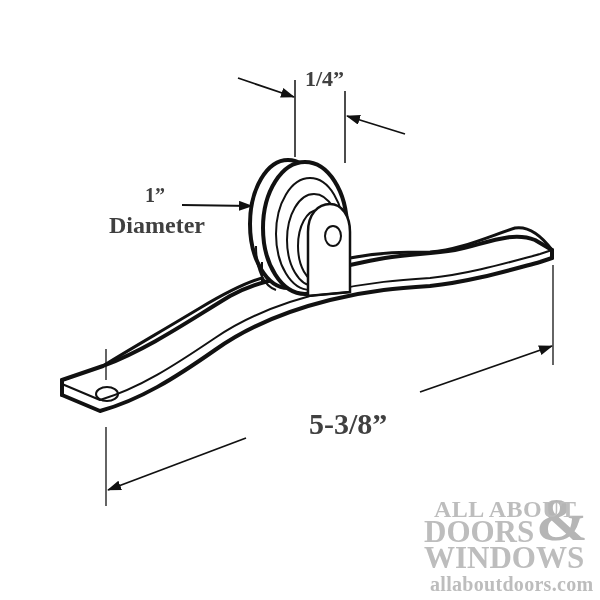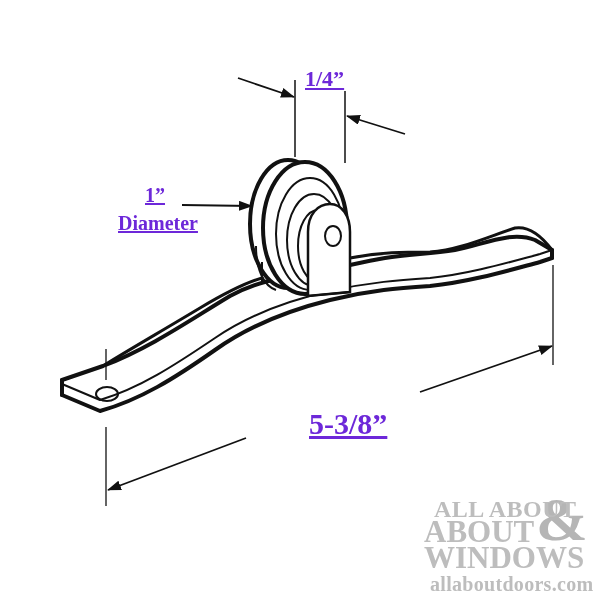--- a/index.html
+++ b/index.html
@@ -16,27 +16,26 @@
     }
     .canvas {
       position: absolute;
       left: 0; top: 0;
       width: 600px; height: 600px;
     }
     .dim-label {
       position: absolute;
       font-family: "Liberation Serif", "DejaVu Serif", serif;
       font-weight: bold;
-      color: #6d28d9;
+      color: #404040;
       white-space: nowrap;
-      text-decoration: underline;
     }
     .label-quarter { left: 305px; top: 66px; font-size: 22px; }
     .label-one { left: 145px; top: 184px; font-size: 20px; }
-    .label-diameter { left: 118px; top: 212px; font-size: 20px; }
+    .label-diameter { left: 109px; top: 212px; font-size: 24px; }
     .label-length { left: 309px; top: 407px; font-size: 30px; }
 
     .logo {
       position: absolute;
       left: 418px;
       top: 496px;
       width: 180px;
       color: #bdbdbd;
       font-family: "Liberation Serif", "DejaVu Serif", serif;
       font-weight: bold;
@@ -144,16 +143,16 @@
 </svg>
 
 <div class="dim-label label-quarter">1/4”</div>
 <div class="dim-label label-one">1”</div>
 <div class="dim-label label-diameter">Diameter</div>
 <div class="dim-label label-length">5-3/8”</div>
 
 <div class="logo">
   <span class="logo-amp">&amp;</span>
   <span class="logo-line1">ALL ABOUT</span>
-  <span class="logo-line2">ABOUT</span>
+  <span class="logo-line2">DOORS</span>
   <span class="logo-line3">WINDOWS</span>
   <span class="logo-url">allaboutdoors.com</span>
 </div>
 
 </body></html>

